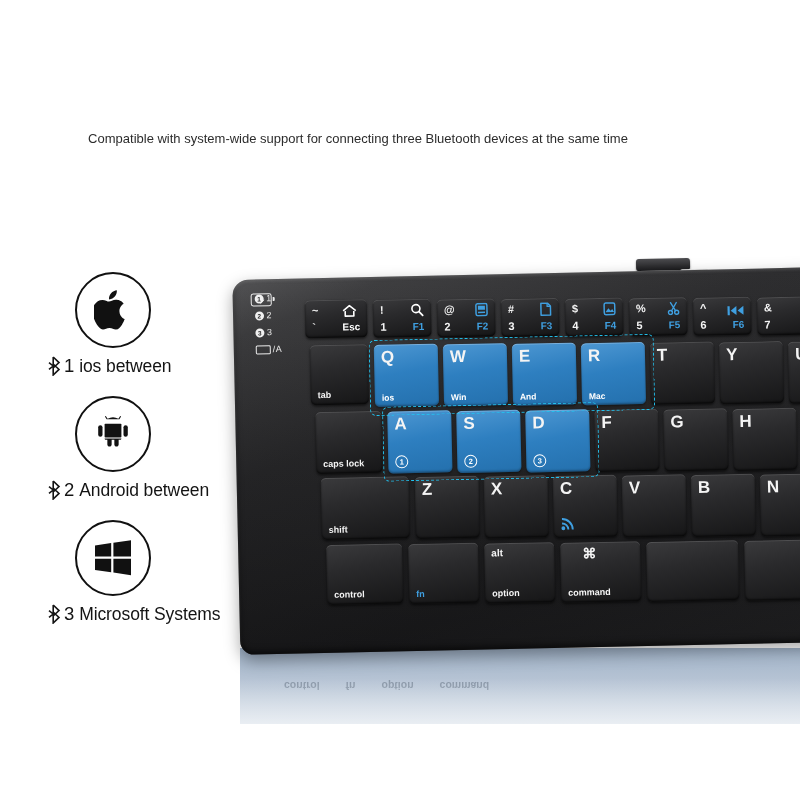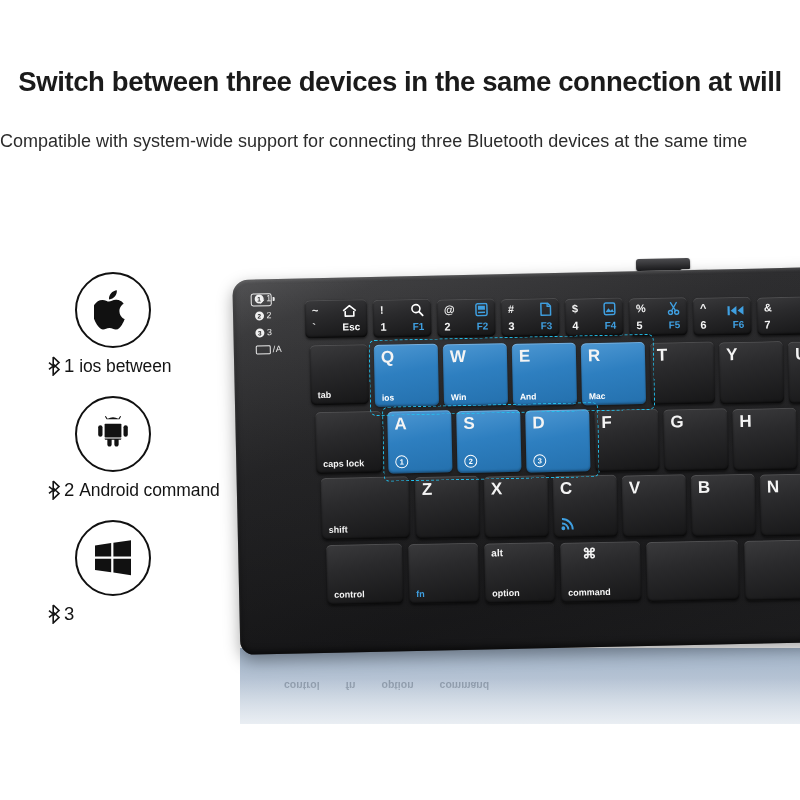--- a/index.html
+++ b/index.html
@@ -26,21 +26,21 @@
     font-weight: 700;
     letter-spacing: -0.4px;
     color: #1b1b1b;
     white-space: nowrap;
   }
   #subtitle {
     position: absolute;
     left: 0; top: 131px;
     width: 716px;
     text-align: center;
-    font-size: 18px;
+    font-size: 13px;
     font-weight: 400;
     color: #2c2c2c;
     white-space: nowrap;
   }
 
   
   #os-list {
     position: absolute;
     left: 48px; top: 272px;
     width: 215px;
@@ -233,21 +233,20 @@
     opacity: .55;
     transform: rotate(-1.25deg);
     transform-origin: 0 0;
   }
 </style>
 </head>
 <body>
 
 <div id="stage">
 
-  <div id="headline">Switch between three devices in the same connection at will</div>
   <div id="subtitle">Compatible with system-wide support for connecting three Bluetooth devices at the same time</div>
 
   <div id="os-list">
 
     <div class="os-item">
       <div class="os-circle">
         <svg width="38" height="42" viewBox="0 0 38 42">
           <path fill="#111" d="M25.4 22.2c-.05-5 4.05-7.4 4.24-7.51-2.31-3.38-5.9-3.84-7.18-3.89-3.06-.31-5.97 1.8-7.52 1.8-1.55 0-3.94-1.76-6.48-1.71-3.33.05-6.4 1.94-8.12 4.92-3.46 6-.88 14.9 2.5 19.78 1.65 2.39 3.62 5.07 6.2 4.97 2.49-.1 3.43-1.61 6.44-1.61s3.86 1.61 6.49 1.56c2.68-.05 4.37-2.43 6.01-4.83 1.89-2.77 2.67-5.45 2.72-5.59-.06-.03-5.22-2-5.27-7.93z"></path>
           <path fill="#111" d="M20.8 7.6c1.37-1.66 2.29-3.97 2.04-6.27-1.97.08-4.36 1.31-5.77 2.96-1.27 1.47-2.38 3.82-2.08 6.07 2.2.17 4.44-1.12 5.81-2.76z"></path>
         </svg>
@@ -275,40 +274,41 @@
           <circle fill="#fff" cx="23.8" cy="7.6" r="1.15"></circle>
         </svg>
       </div>
       <div class="os-label">
         <span class="bt-glyph">
           <svg width="13" height="20" viewBox="0 0 13 20">
             <path d="M5.2 1 L11 6.6 L5.2 12 L5.2 1 M5.2 8 L11 13.4 L5.2 19 L5.2 8 M5.2 10 L1 6.6 M5.2 10 L1 13.4" fill="none" stroke="#141414" stroke-width="1.6" stroke-linejoin="miter"></path>
           </svg>
         </span>
         <span class="os-num">2</span>
-        <span>Android command</span>
+        <span>Android between</span>
       </div>
     </div>
 
     <div class="os-item">
       <div class="os-circle">
         <svg width="40" height="38" viewBox="0 0 40 38">
           <path fill="#111" d="M2 6.4 L18.2 4.1 L18.2 17.6 L2 17.6 Z"></path>
           <path fill="#111" d="M20.4 3.8 L38 1.3 L38 17.6 L20.4 17.6 Z"></path>
           <path fill="#111" d="M2 19.8 L18.2 19.8 L18.2 33.2 L2 31 Z"></path>
           <path fill="#111" d="M20.4 19.8 L38 19.8 L38 36.2 L20.4 33.6 Z"></path>
         </svg>
       </div>
       <div class="os-label">
         <span class="bt-glyph">
           <svg width="13" height="20" viewBox="0 0 13 20">
             <path d="M5.2 1 L11 6.6 L5.2 12 L5.2 1 M5.2 8 L11 13.4 L5.2 19 L5.2 8 M5.2 10 L1 6.6 M5.2 10 L1 13.4" fill="none" stroke="#141414" stroke-width="1.6" stroke-linejoin="miter"></path>
           </svg>
         </span>
         <span class="os-num">3</span>
+        <span>Microsoft Systems</span>
       </div>
     </div>
 
   </div>
 
   <div id="refl-edge"></div>
   <div id="reflection">
     <div id="refl-keys">
       <span>control</span>
       <span>fn</span>

